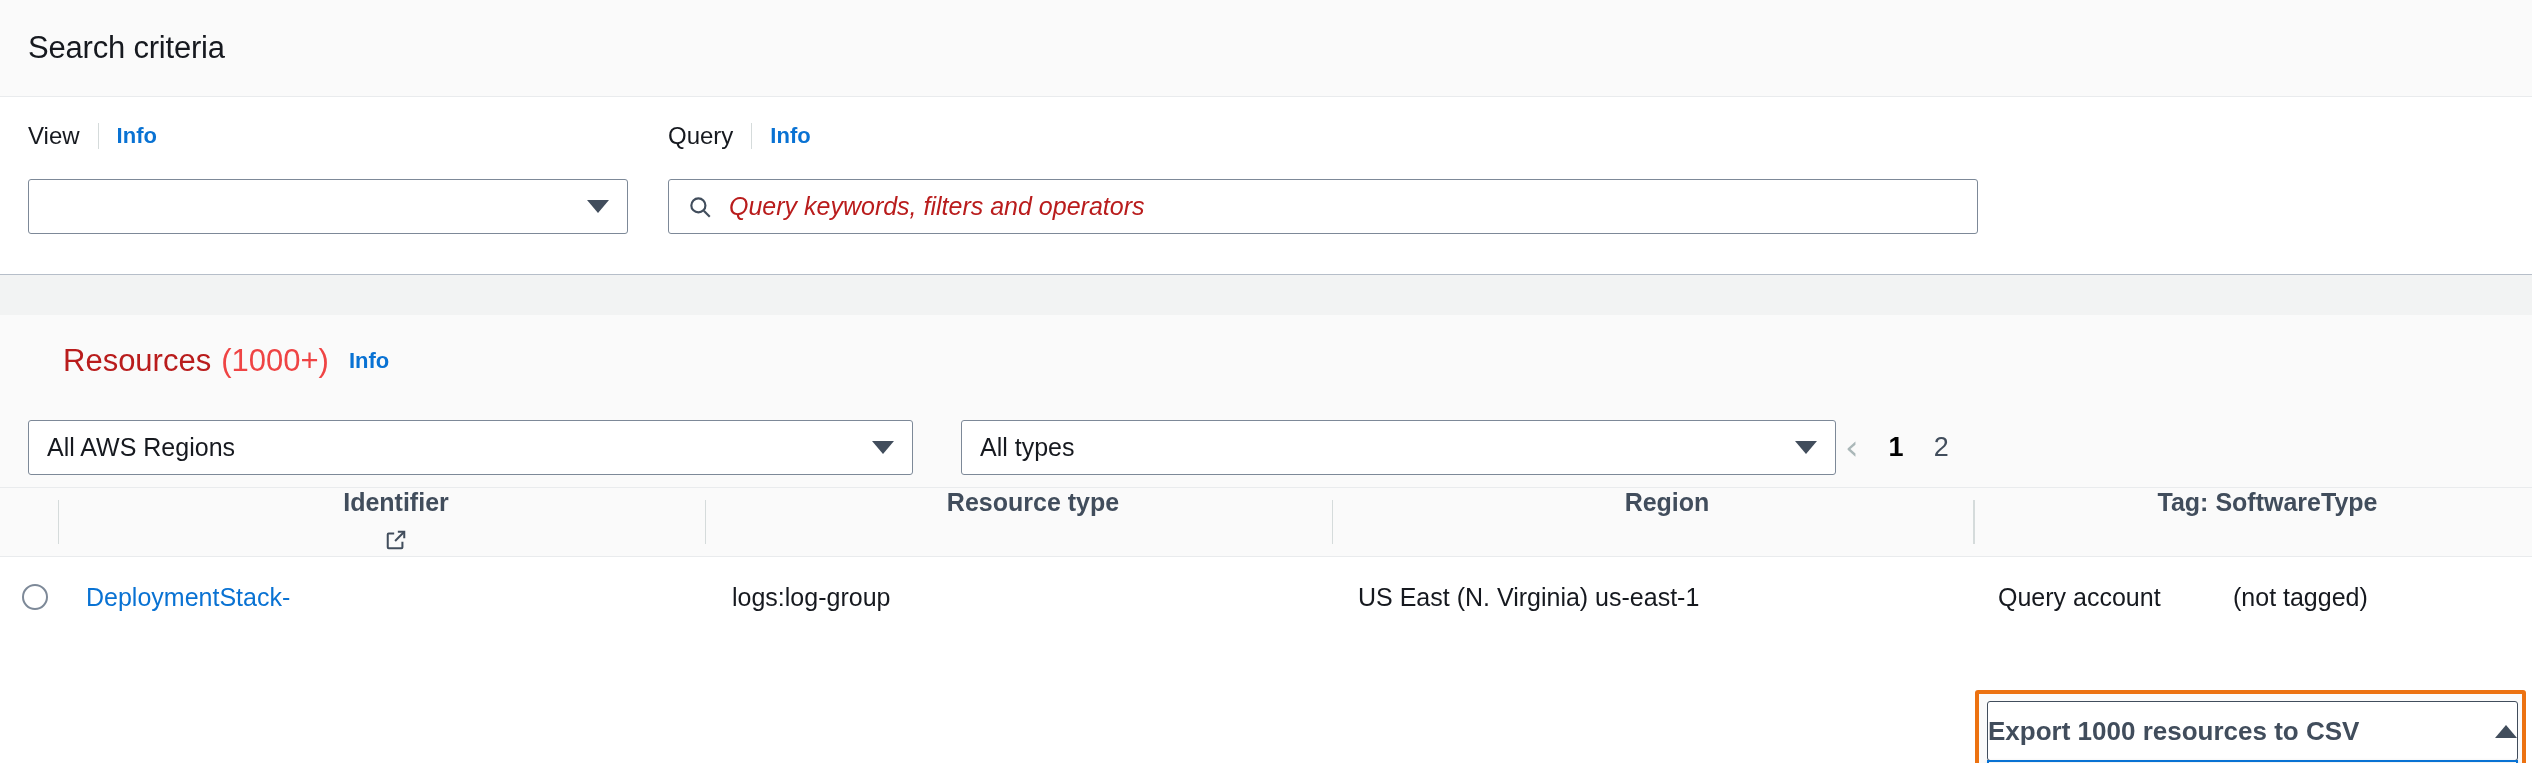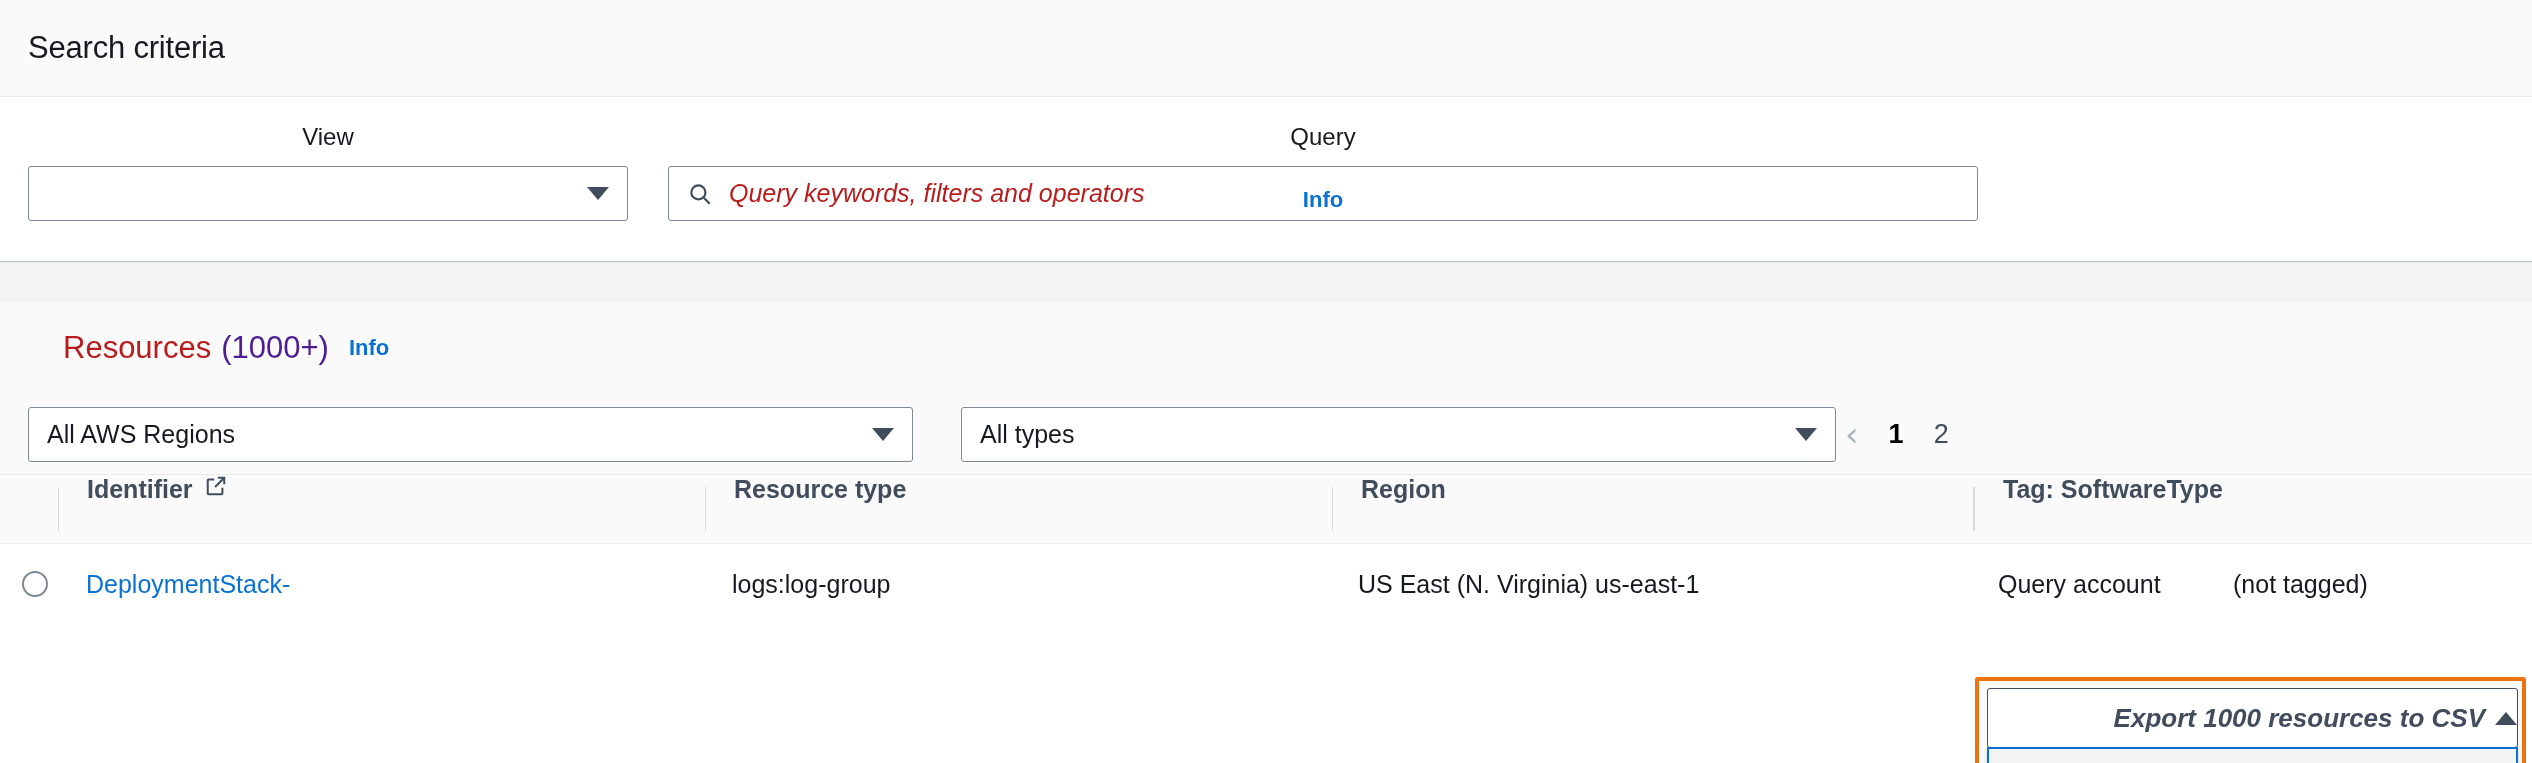--- a/index.html
+++ b/index.html
@@ -30,21 +30,21 @@
     display: flex;
     align-items: flex-start;
     border-bottom: 1px solid #b6bec9;
   }
 
   .field-view  { width: 600px; }
   .field-query { width: 1310px; margin-left: 40px; }
 
   .field-label-row {
     display: flex; align-items: center; gap: 18px;
-    margin-bottom: 17px; height: 26px; flex-direction: column;
+    margin-bottom: 30px; height: 26px;
   }
   .field-label { font-size: 24px; color: #16191f; }
   .label-divider { width: 1px; height: 26px; background: #d5dbdb; }
   .info-link {
     font-size: 22px; color: #0972d3; font-weight: bold;
     text-decoration: none; cursor: pointer;
   }
 
   .select-box {
     height: 55px; border: 1px solid #7d8998; border-radius: 3px;
@@ -79,21 +79,21 @@
 
   
   .panel-resources { background: #fafafa; position: relative; }
 
   .resources-header {
     height: 92px;
     display: flex; align-items: center;
     padding-left: 28px;
   }
   .res-title { font-size: 31px; font-weight: normal; color: #b91c1c; margin-left: 35px; }
-  .res-count { font-size: 31px; color: #4c1d95; margin-left: 10px; text-align: right; }
+  .res-count { font-size: 31px; color: #ef4444; margin-left: 10px; text-align: right; }
   .res-info { font-size: 22px; color: #0972d3; font-weight: bold; margin-left: 20px; cursor: pointer; }
 
   .filter-row {
     height: 80px; display: flex; align-items: center;
     padding-left: 28px; position: relative;
   }
   .filter-regions { width: 885px; }
   .filter-types { width: 875px; margin-left: 48px; }
 
   .pagination {
@@ -112,22 +112,22 @@
     position: absolute; left: 1975px; top: 375px;
     width: 551px; height: 212px;
     border: 4px solid #ec7211; border-radius: 3px;
     background: #fafafa; z-index: 20;
   }
   .export-btn {
     position: absolute; left: 8px; top: 7px;
     width: 531px; height: 60px;
     border: 1px solid #414d5c; border-radius: 3px;
     background: #ffffff;
-    display: flex; align-items: center; justify-content: flex-end;
-    gap: 10px; cursor: pointer; font-style: italic;
+    display: flex; align-items: center; justify-content: space-between;
+    gap: 10px; cursor: pointer;
   }
   .export-btn-label { font-size: 26px; font-weight: bold; color: #414d5c; }
   .export-menu {
     position: absolute; left: 8px; top: 67px;
     width: 531px; background: #ffffff;
     border: 1px solid #d5dbdb; border-top: none;
     box-shadow: 0 1px 4px rgba(0,28,36,0.18);
   }
   .export-item {
     height: 62px; display: flex; align-items: center;
@@ -143,22 +143,22 @@
   
   .table-head {
     height: 70px; display: flex; align-items: center;
     background: #fafafa;
     border-top: 1px solid #e9ebed;
     border-bottom: 1px solid #e9ebed;
     position: relative;
   }
   .th {
     font-size: 25px; font-weight: bold; color: #414d5c;
-    display: flex; gap: 12px;
-    height: 100%; padding-left: 28px;
+    display: flex; align-items: center; gap: 12px;
+    height: 100%; padding-left: 28px; flex-direction: column;
   }
   .th-sep { width: 1px; height: 44px; background: #d5dbdb; align-self: center; }
   .col-check { width: 58px; }
   .col-ident  { width: 646px; }
   .col-type   { width: 626px; }
   .col-region { width: 640px; }
   .col-acct   { width: 235px; }
   .col-tag    { flex: 1; }
 
   .ext-icon { width: 22px; height: 22px; display: block; }

